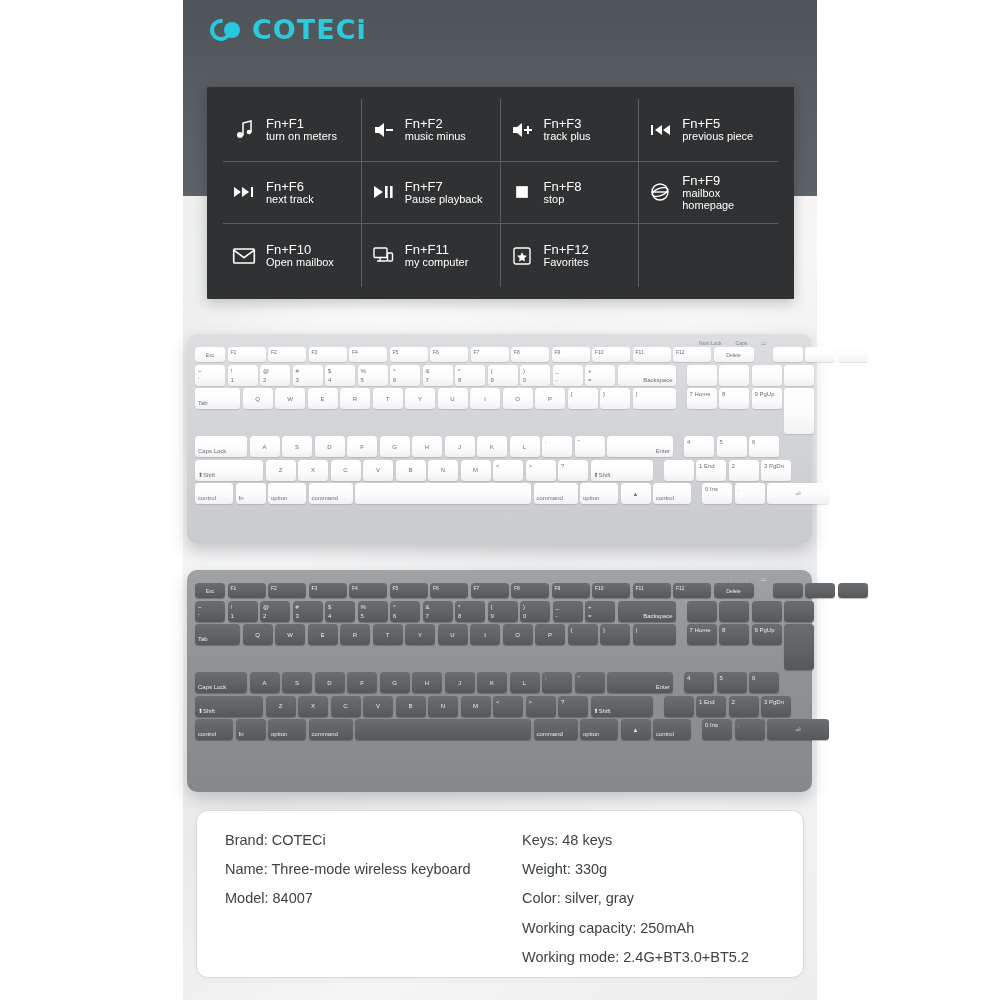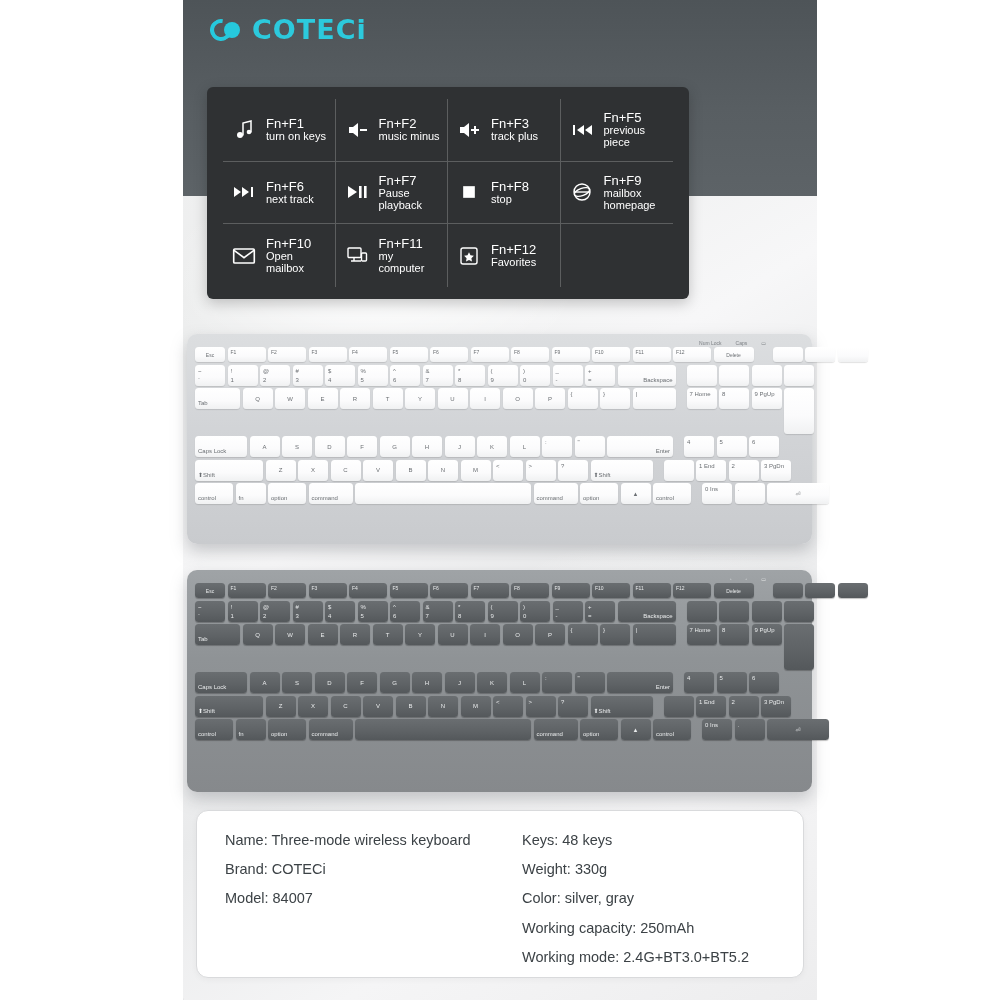--- a/index.html
+++ b/index.html
@@ -61,23 +61,23 @@
   }
   .brand-text {
     font-size: 27px; font-weight: bold; letter-spacing: 1px;
     color: #2ccadd;
     font-family: "DejaVu Sans", sans-serif;
   }
 
   
   .shortcut-card {
     position: absolute;
-    left: 207px; top: 87px; width: 482px; height: 212px;
+    left: 207px; top: 87px; width: 587px; height: 212px;
     background: #2f3133;
-    border-radius: 6px;
+    border-radius: 1px;
     padding: 12px 16px;
     box-shadow: 0 4px 14px rgba(0,0,0,0.22);
   }
   .sc-grid {
     display: grid;
     grid-template-columns: repeat(4, 1fr);
     grid-template-rows: repeat(3, 1fr);
     height: 100%;
     column-gap: 0px; row-gap: 0px;
   }
@@ -203,21 +203,21 @@
       <div class="sc-cell">
         <div class="sc-ico">
           <svg width="24" height="24" viewBox="0 0 24 24" fill="none" stroke="#fff" stroke-width="1.5">
             <circle cx="8" cy="17" r="3" fill="#fff" stroke="none"></circle>
             <path d="M11 17V5l8-2v11" stroke-linecap="round"></path>
             <circle cx="17" cy="14" r="2.3" fill="#fff" stroke="none"></circle>
           </svg>
         </div>
         <div class="sc-txt">
           <div class="sc-key">Fn+F1</div>
-          <div class="sc-desc">turn on keys</div>
+          <div class="sc-desc">turn on meters</div>
         </div>
       </div>
 
       <div class="sc-cell">
         <div class="sc-ico">
           <svg width="24" height="24" viewBox="0 0 24 24" fill="#fff">
             <path d="M4 9h4l5-4v14l-5-4H4z"></path>
             <rect x="15" y="11" width="7" height="2"></rect>
           </svg>
         </div>
@@ -980,22 +980,22 @@
           <span class="lbl tl">.</span>
         </div>
       <div class="key" style="width:62px">
           <span class="lbl ctr">⏎</span>
         </div>
     </div>
   </div>
 
   <div class="spec-card">
     <div class="spec-col left">
+      <div class="spec-line">Brand: COTECi</div>
       <div class="spec-line">Name: Three-mode wireless keyboard</div>
-      <div class="spec-line">Brand: COTECi</div>
       <div class="spec-line">Model: 84007</div>
     </div>
     <div class="spec-col right">
       <div class="spec-line">Keys: 48 keys</div>
       <div class="spec-line">Weight: 330g</div>
       <div class="spec-line">Color: silver, gray</div>
       <div class="spec-line">Working capacity: 250mAh</div>
       <div class="spec-line">Working mode: 2.4G+BT3.0+BT5.2</div>
     </div>
   </div>

